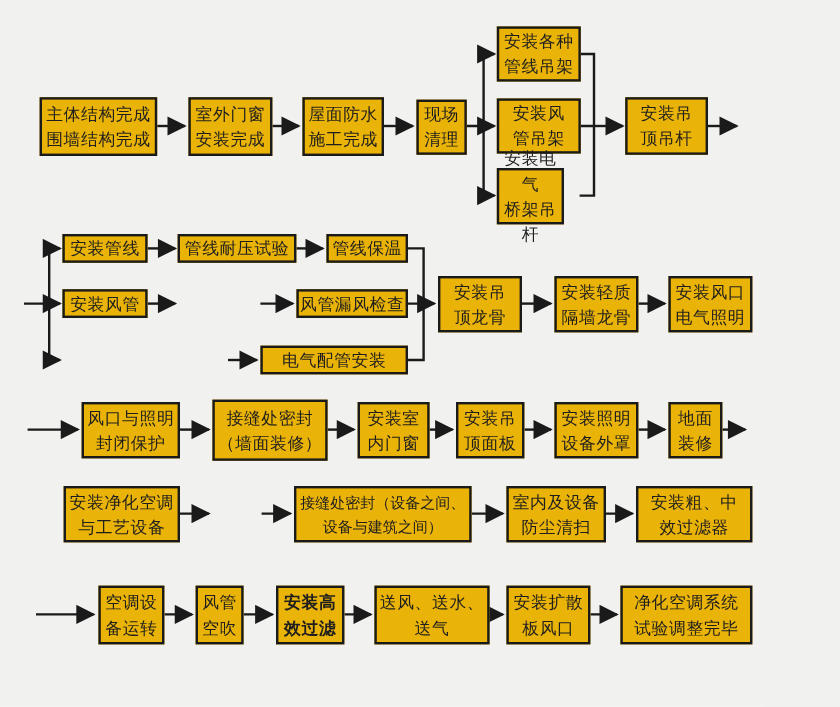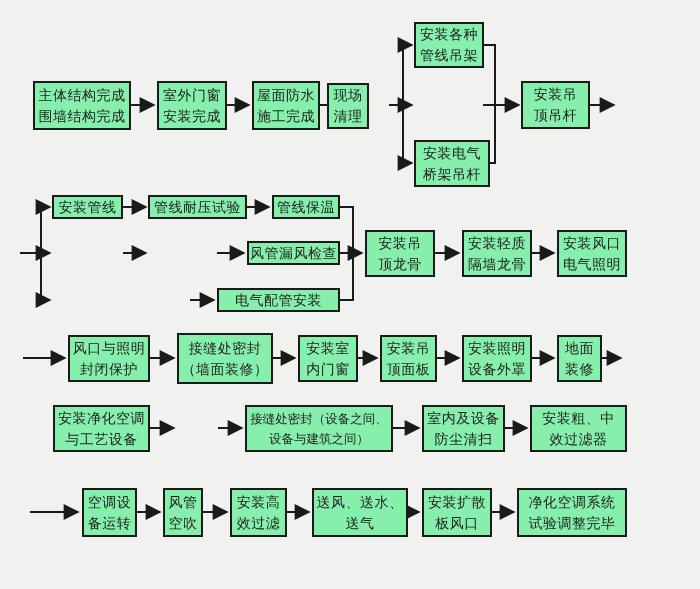--- a/index.html
+++ b/index.html
@@ -7,34 +7,34 @@
   .canvas{
     position:relative;
     width:700px;height:589px;
     background:#f1f1ef;
     overflow:hidden;
   }
   .connectors{position:absolute;left:0;top:0;width:700px;height:589px;}
   .fbox{
     position:absolute;
     box-sizing:border-box;
-    background:#86efac;
+    background:#eab308;
     border:2px solid #1a1a1a;
     display:flex;
     align-items:center;
     justify-content:center;
     text-align:center;
     white-space:pre-line;
     font-size:14px;
     line-height:21px;
     color:#1e1e1e;
     letter-spacing:0.5px;
   }
   .fbox.single{line-height:18px;}
-  .fbox.bold{font-weight:normal;}
+  .fbox.bold{font-weight:bold;}
   .fbox.small{font-size:12.5px;line-height:20px;letter-spacing:0;}
 </style>
 </head>
 <body>
 
 <div class="canvas">
 
   <svg class="connectors" viewBox="0 0 700 589" xmlns="http://www.w3.org/2000/svg">
     <defs>
       <marker id="ah" viewBox="0 0 10 10" refX="9" refY="5" markerWidth="9" markerHeight="8" orient="auto">
@@ -91,32 +91,35 @@
       <line x1="492" y1="512" x2="514" y2="512"></line>
     </g>
   </svg>
 
   <div class="fbox" style="left:33px;top:81px;width:98px;height:49px">主体结构完成
 围墙结构完成</div>
   <div class="fbox" style="left:157px;top:81px;width:70px;height:49px">室外门窗
 安装完成</div>
   <div class="fbox" style="left:252px;top:81px;width:68px;height:49px">屋面防水
 施工完成</div>
-  <div class="fbox" style="left:327px;top:83px;width:42px;height:46px">现场
+  <div class="fbox" style="left:347px;top:83px;width:42px;height:46px">现场
 清理</div>
   <div class="fbox" style="left:414px;top:22px;width:70px;height:46px">安装各种
 管线吊架</div>
-  <div class="fbox" style="left:414px;top:140px;width:76px;height:47px">安装电气
+  <div class="fbox" style="left:414px;top:82px;width:70px;height:46px">安装风
+管吊架</div>
+  <div class="fbox" style="left:414px;top:140px;width:56px;height:47px">安装电气
 桥架吊杆</div>
   <div class="fbox" style="left:521px;top:81px;width:69px;height:48px">安装吊
 顶吊杆</div>
 
   <div class="fbox single" style="left:52px;top:195px;width:71px;height:24px">安装管线</div>
   <div class="fbox single" style="left:148px;top:195px;width:99px;height:24px">管线耐压试验</div>
   <div class="fbox single" style="left:272px;top:195px;width:68px;height:24px">管线保温</div>
+  <div class="fbox single" style="left:52px;top:241px;width:71px;height:24px">安装风管</div>
   <div class="fbox single" style="left:247px;top:241px;width:93px;height:24px">风管漏风检查</div>
   <div class="fbox single" style="left:217px;top:288px;width:123px;height:24px">电气配管安装</div>
   <div class="fbox" style="left:365px;top:230px;width:70px;height:47px">安装吊
 顶龙骨</div>
   <div class="fbox" style="left:462px;top:230px;width:70px;height:47px">安装轻质
 隔墙龙骨</div>
   <div class="fbox" style="left:557px;top:230px;width:70px;height:47px">安装风口
 电气照明</div>
 
   <div class="fbox" style="left:68px;top:335px;width:82px;height:47px">风口与照明

